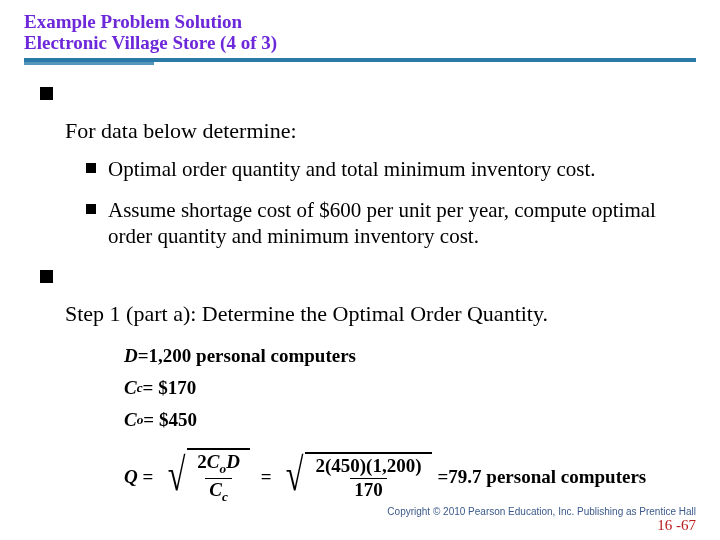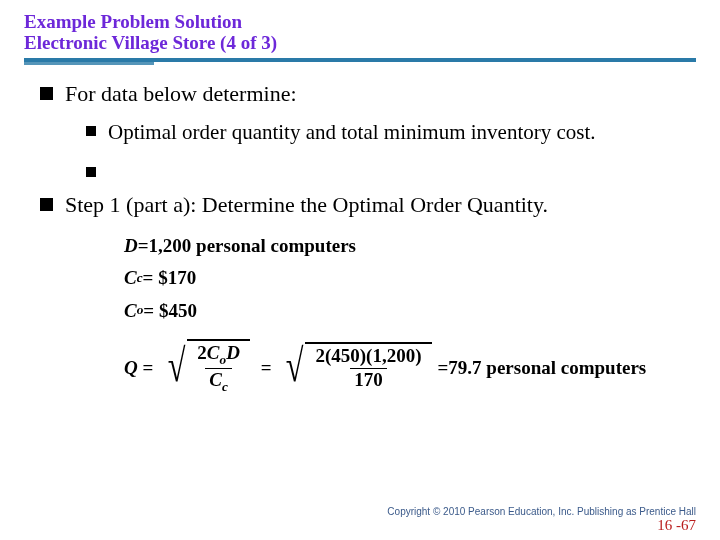--- a/index.html
+++ b/index.html
@@ -40,21 +40,21 @@
     margin-bottom: 12px;
     padding-left: 16px;
   }
   .lvl1 .marker {
     width: 13px; height: 13px;
     background: #000;
     margin-top: 7px;
     margin-right: 12px;
     flex-shrink: 0;
   }
-  .lvl1-text { font-size: 22px; color: #000; line-height: 1.25; }
+  .lvl1-text { font-size: 22px; color: #000; line-height: 1.25; margin-top: 37px; }
   .lvl2 {
     display: flex;
     align-items: flex-start;
     margin: 10px 0 14px 0;
     padding-left: 62px;
   }
   .lvl2 .marker {
     width: 10px; height: 10px;
     background: #000;
     margin-top: 7px;
@@ -137,20 +137,21 @@
       <div class="lvl1-text">For data below determine:</div>
     </div>
 
     <div class="lvl2">
       <div class="marker"></div>
       <div class="lvl2-text">Optimal order quantity and total minimum inventory cost.</div>
     </div>
 
     <div class="lvl2">
       <div class="marker"></div>
+      <div class="lvl2-text">Assume shortage cost of $600 per unit per year, compute optimal order quantity  and minimum inventory cost.</div>
     </div>
 
     <div class="lvl1">
       <div class="marker"></div>
       <div class="lvl1-text">Step 1 (part a): Determine the Optimal Order Quantity.</div>
     </div>
 
     <div class="math">
       <div class="row">
         <span>D</span>

